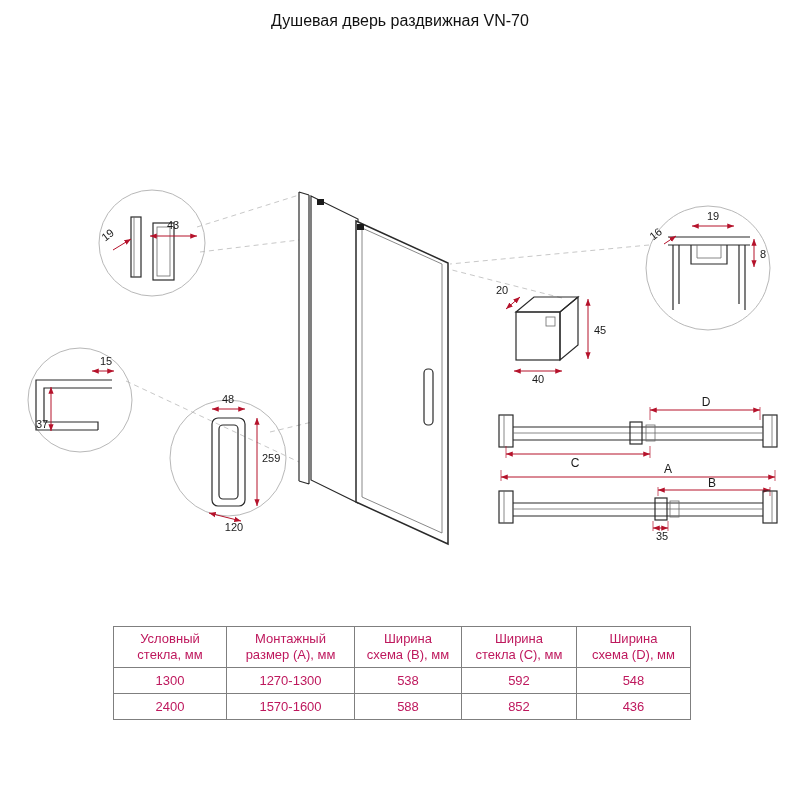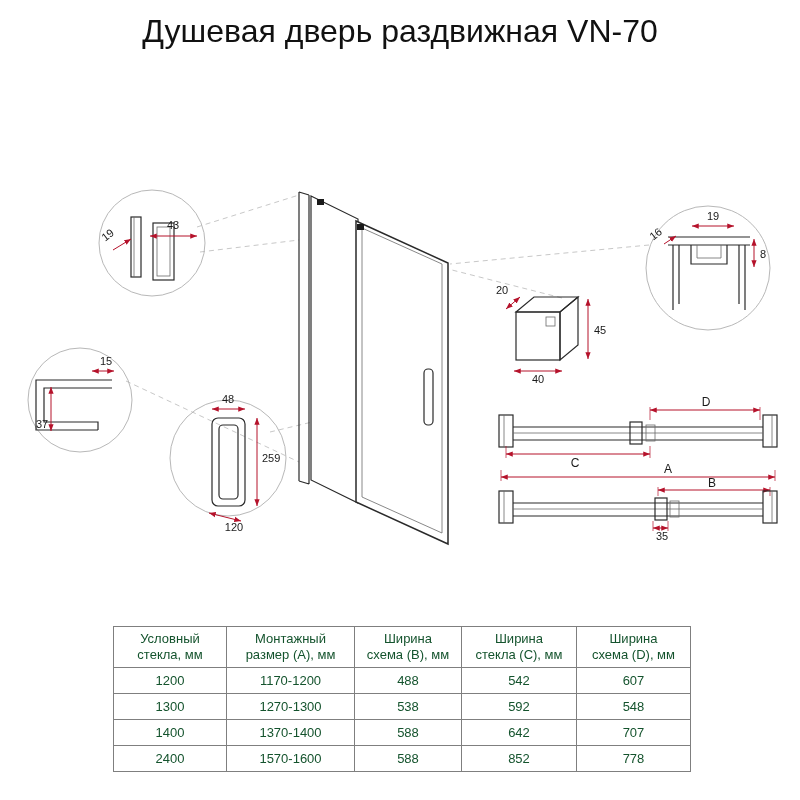--- a/index.html
+++ b/index.html
@@ -1,31 +1,31 @@
 <!DOCTYPE html>
 <html><head>
 <meta charset="utf-8">
 <style>
   html,body{margin:0;padding:0;background:#fff;}
   body{width:800px;height:800px;position:relative;font-family:"Liberation Sans",sans-serif;overflow:hidden;}
   .title{position:absolute;top:10px;left:0;width:800px;text-align:center;color:#111;
-         font-size:32px;line-height:1.35;}
+         font-size:16px;line-height:1.35;}
   .drawing{position:absolute;top:0;left:0;}
   .draw{stroke:#2a2a2a;stroke-width:1.2;fill:none;}
   .draw-thin{stroke:#6a6a6a;stroke-width:0.8;fill:none;}
   .glass{fill:#ffffff;stroke:#2a2a2a;stroke-width:1.2;}
   .leader{stroke:#c8c8c8;stroke-width:1;stroke-dasharray:5 4;fill:none;}
   .detail-circle{stroke:#b8b8b8;stroke-width:1;fill:none;}
   .dim-line{stroke:#b5122b;stroke-width:1;fill:none;}
   .ext-line{stroke:#b5122b;stroke-width:0.7;fill:none;}
   .dim-text{font-family:"Liberation Sans",sans-serif;font-size:11px;fill:#1a1a1a;}
   .dim-letter{font-family:"Liberation Sans",sans-serif;font-size:12px;fill:#1a1a1a;}
   .spec-table{position:absolute;left:113px;top:626px;width:577px;border-collapse:collapse;table-layout:fixed;}
   .spec-table th,.spec-table td{border:1px solid #7f7f7f;text-align:center;vertical-align:middle;
-         font-weight:400;font-size:13px;color:#14532d;padding:2px 4px;}
+         font-weight:400;font-size:13px;color:#be185d;padding:2px 4px;}
   .spec-table th{height:36px;line-height:1.25;}
   .spec-table td{height:21px;}
 </style>
 </head>
 <body>
 
 <div class="title">
   <div>Душевая дверь раздвижная VN-70</div>
 </div>
 
@@ -181,41 +181,27 @@
         <div>стекла (С), мм</div>
       </th>
       <th>
         <div>Ширина</div>
         <div>схема (D), мм</div>
       </th>
     </tr>
   </thead>
   <tbody>
     <tr>
-      <td>1200</td>
-      <td>1170-1200</td>
-      <td>488</td>
-      <td>542</td>
-      <td>607</td>
-    </tr>
-    <tr>
       <td>1300</td>
       <td>1270-1300</td>
       <td>538</td>
       <td>592</td>
       <td>548</td>
     </tr>
     <tr>
-      <td>1400</td>
-      <td>1370-1400</td>
-      <td>588</td>
-      <td>642</td>
-      <td>707</td>
-    </tr>
-    <tr>
       <td>2400</td>
       <td>1570-1600</td>
       <td>588</td>
       <td>852</td>
-      <td>778</td>
+      <td>436</td>
     </tr>
   </tbody>
 </table>
 
 </body></html>

